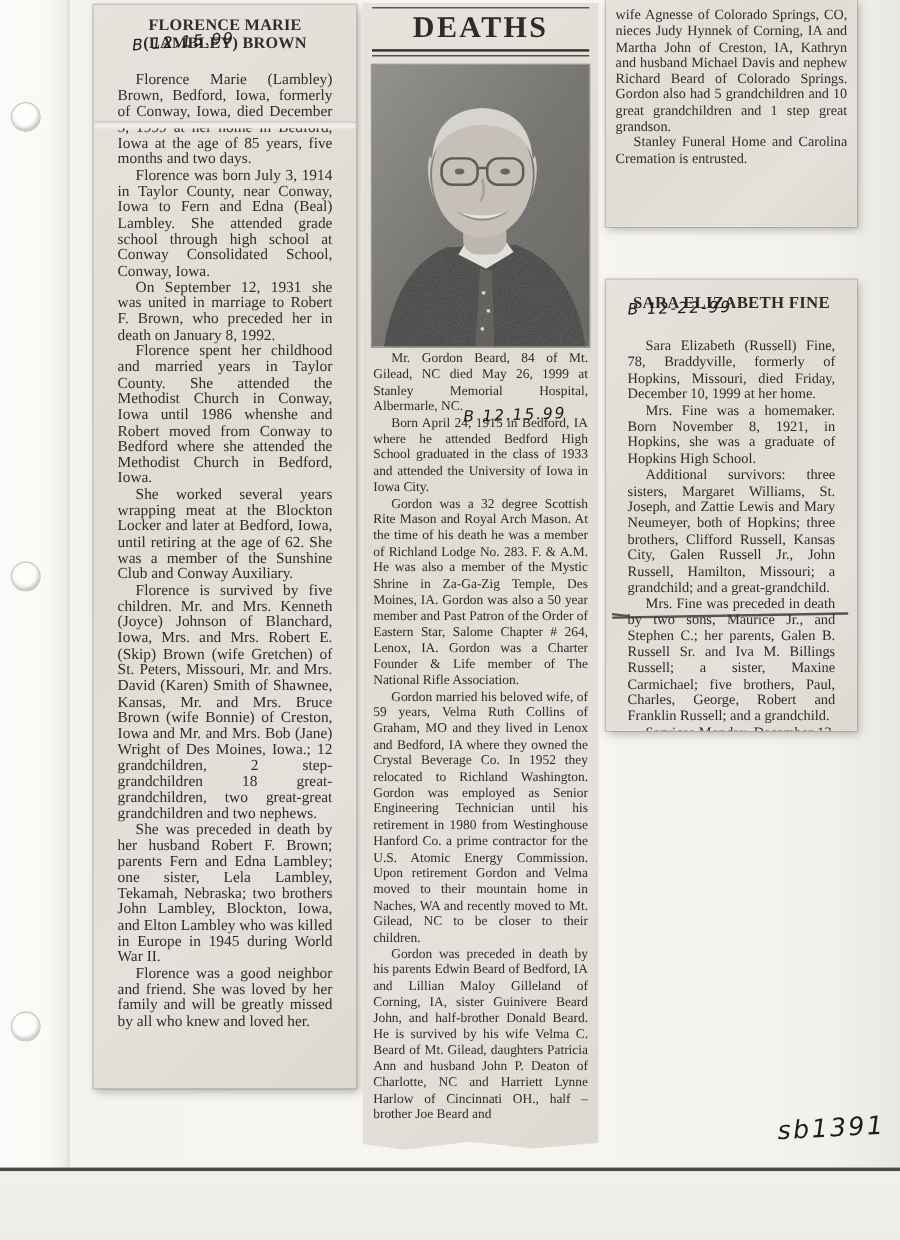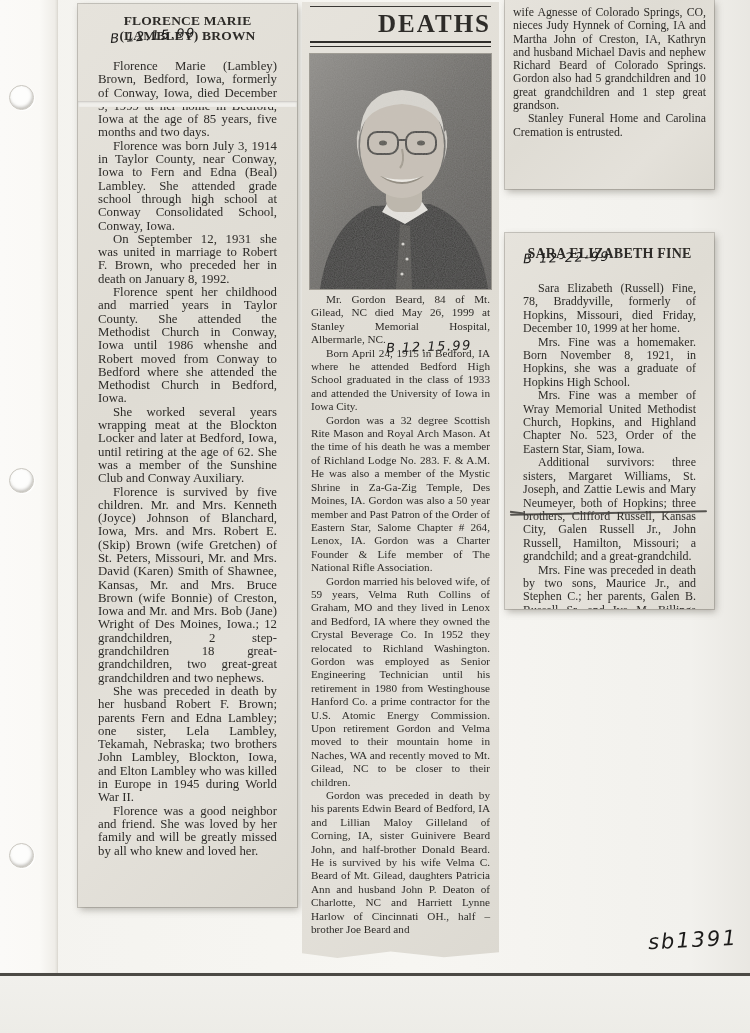--- a/index.html
+++ b/index.html
@@ -57,21 +57,21 @@
     position: absolute; left: 0; top: 97px; width: 100%; height: 6px;
     background: #f0efeb; box-shadow: inset 0 1px 2px rgba(140,136,128,.4);
   }
 
   
   #clip-gordon { left: 302px; top: 2px; width: 197px; height: 958px;
     clip-path: polygon(0 0, 100% 0, 100% 99.2%, 72% 99.7%, 45% 99.1%, 18% 99.8%, 0 99.3%); }
   #deaths-header {
     margin: 4px 8px 0; padding: 3px 0 2px;
     border-top: 1.5px solid #3a3835;
-    text-align: right; font-weight: bold; font-size: 25px; letter-spacing: 2px; line-height: 27px;
+    text-align: center; font-weight: bold; font-size: 25px; letter-spacing: 2px; line-height: 27px;
   }
   #deaths-rule { margin: 2px 8px 0; height: 6px; border-top: 2.5px solid #2f2d2a; border-bottom: 1.5px solid #2f2d2a; }
   #gordon-photo { margin: 7px 6px 4px 8px; width: 181px; height: 235px; display: block;
     box-shadow: 0 0 0 1px rgba(90,86,78,.5); }
   #clip-gordon .clip-body { font-size: 11.2px; line-height: 13.4px; padding: 0 9px; }
 
   
   #clip-gordon-cont { left: 505px; top: 0px; width: 209px; height: 189px; }
   #clip-gordon-cont .clip-body { font-size: 11.8px; line-height: 13.3px; padding: 6px 8px 0; }
 
@@ -193,21 +193,20 @@
         <p>Stanley Funeral Home and Carolina Cremation is entrusted.</p>
       </div>
   </div>
 
   <div class="clipping" id="clip-sara">
     <div class="clip-inner">
       <div class="obit-title">SARA ELIZABETH FINE</div>
       <div class="clip-body">
           <p>Sara Elizabeth (Russell) Fine, 78, Braddyville, formerly of Hopkins, Missouri, died Friday, December 10, 1999 at her home.</p>
           <p>Mrs. Fine was a homemaker. Born November 8, 1921, in Hopkins, she was a graduate of Hopkins High School.</p>
-          <p>Mrs. Fine was a member of Wray Memorial United Methodist Church, Hopkins, and Highland Chapter No. 523, Order of the Eastern Star, Siam, Iowa.</p>
           <p>Additional survivors: three sisters, Margaret Williams, St. Joseph, and Zattie Lewis and Mary Neumeyer, both of Hopkins; three brothers, Clifford Russell, Kansas City, Galen Russell Jr., John Russell, Hamilton, Missouri; a grandchild; and a great-grandchild.</p>
           <p>Mrs. Fine was preceded in death by two sons, Maurice Jr., and Stephen C.; her parents, Galen B. Russell Sr. and Iva M. Billings Russell; a sister, Maxine Carmichael; five brothers, Paul, Charles, George, Robert and Franklin Russell; and a grandchild.</p>
           <p>Services Monday, December 13, 1999 at Wray memorial United Methodist Church, Hopkins.  Burial in the Hopkins Cemetery. Memorials can be made to the Sara Fine Memorial Fund.</p>
         </div>
     </div>
     <div class="handwritten" id="hw-sara">B 12-22-99</div>
     <div id="pen-strike" title="Stephen C.; her parents, Galen B."></div>
   </div>
 
   <div id="sheet-bottom-edge"></div>

